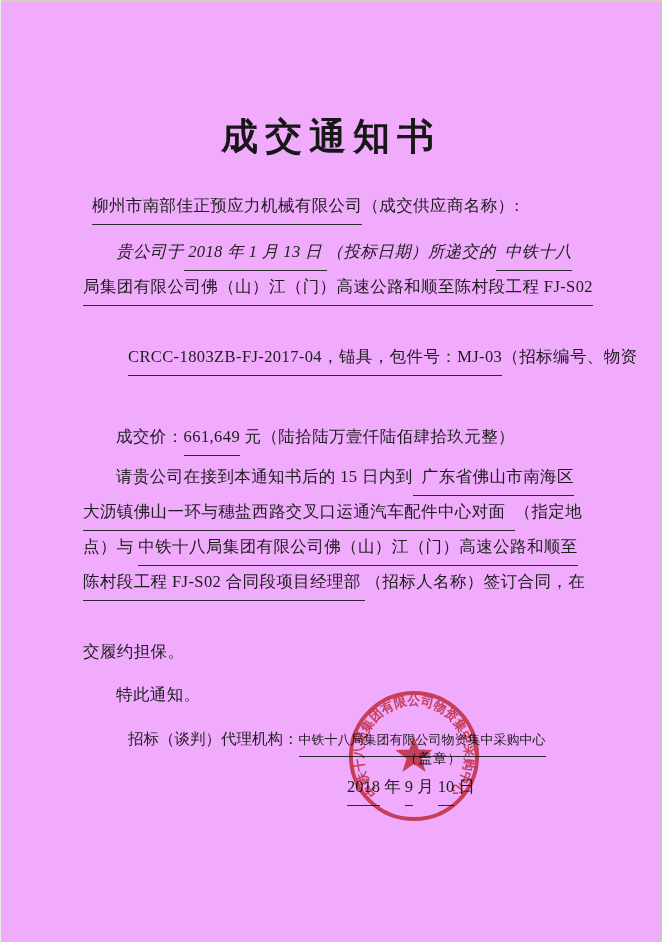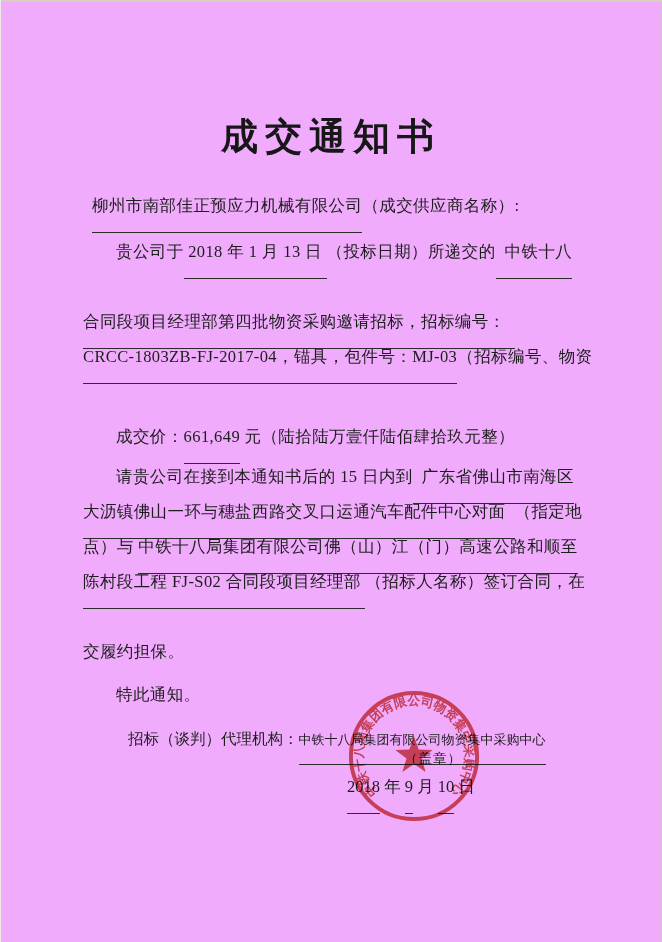--- a/index.html
+++ b/index.html
@@ -37,26 +37,26 @@
   .ln {
     position: absolute;
     left: 83px;
     width: 530px;
     font-size: 16.5px;
     letter-spacing: 0.4px;
     white-space: nowrap;
     line-height: 35px;
   }
   .indent { text-indent: 33px; }
-  .u { border-bottom: 1.5px solid #2b2b2b; padding-bottom: 17px; }
+  .u { border-bottom: 1.5px solid #2b2b2b; padding-bottom: 9px; }
   .supplier-ln { top: 188px; left: 92px; }
-  .p1-l1 { top: 234px; }
+  .p1-l1 { top: 234px; font-style: italic; }
   .p1-l2 { top: 269px; }
   .p1-l3 { top: 304px; }
-  .p1-l4 { top: 339px; }
+  .p1-l4 { top: 339px; margin-left: 45px; }
   .p1-l5 { top: 374px; }
   .price-ln { top: 419px; }
   .p3-l1 { top: 459px; }
   .p3-l2 { top: 494px; }
   .p3-l3 { top: 529px; }
   .p3-l4 { top: 564px; }
   .p3-l5 { top: 599px; }
   .p3-l6 { top: 634px; }
   .notice-ln { top: 677px; }
   .agency-ln {
@@ -90,21 +90,21 @@
 <div class="page">
   <div class="edge-top"></div>
   <div class="edge-left"></div>
   <div class="edge-right"></div>
 
   <div class="title">成交通知书</div>
 
   <div class="ln supplier-ln"><span class="u">柳州市南部佳正预应力机械有限公司</span><span>（成交供应商名称）:</span></div>
 
   <div class="ln indent p1-l1"><span>贵公司于</span><span class="u">&nbsp;2018 年 1 月 13 日&nbsp;</span><span>（投标日期）所递交的</span><span class="u">&nbsp;&nbsp;中铁十八</span></div>
-  <div class="ln p1-l3"><span class="u">合同段项目经理部第四批物资采购邀请招标，招标编号：&nbsp;&nbsp;</span></div>
+  <div class="ln p1-l2"><span class="u">局集团有限公司佛（山）江（门）高速公路和顺至陈村段工程 FJ-S02</span></div>
   <div class="ln p1-l4"><span class="u">CRCC-1803ZB-FJ-2017-04，锚具，包件号：MJ-03</span><span>（招标编号、物资</span></div>
 
   <div class="ln indent price-ln"><span>成交价：</span><span class="u">661,649</span><span>&nbsp;元（陆拾陆万壹仟陆佰肆拾玖元整）</span></div>
 
   <div class="ln indent p3-l1"><span>请贵公司在接到本通知书后的 15 日内到</span><span class="u">&nbsp;&nbsp;广东省佛山市南海区</span></div>
   <div class="ln p3-l2"><span class="u">大沥镇佛山一环与穗盐西路交叉口运通汽车配件中心对面&nbsp;&nbsp;</span><span>（指定地</span></div>
   <div class="ln p3-l3"><span>点）与&nbsp;</span><span class="u">中铁十八局集团有限公司佛（山）江（门）高速公路和顺至</span></div>
   <div class="ln p3-l4"><span class="u">陈村段工程 FJ-S02 合同段项目经理部&nbsp;</span><span>（招标人名称）签订合同，在</span></div>
   <div class="ln indent notice-ln">特此通知。</div>
 

